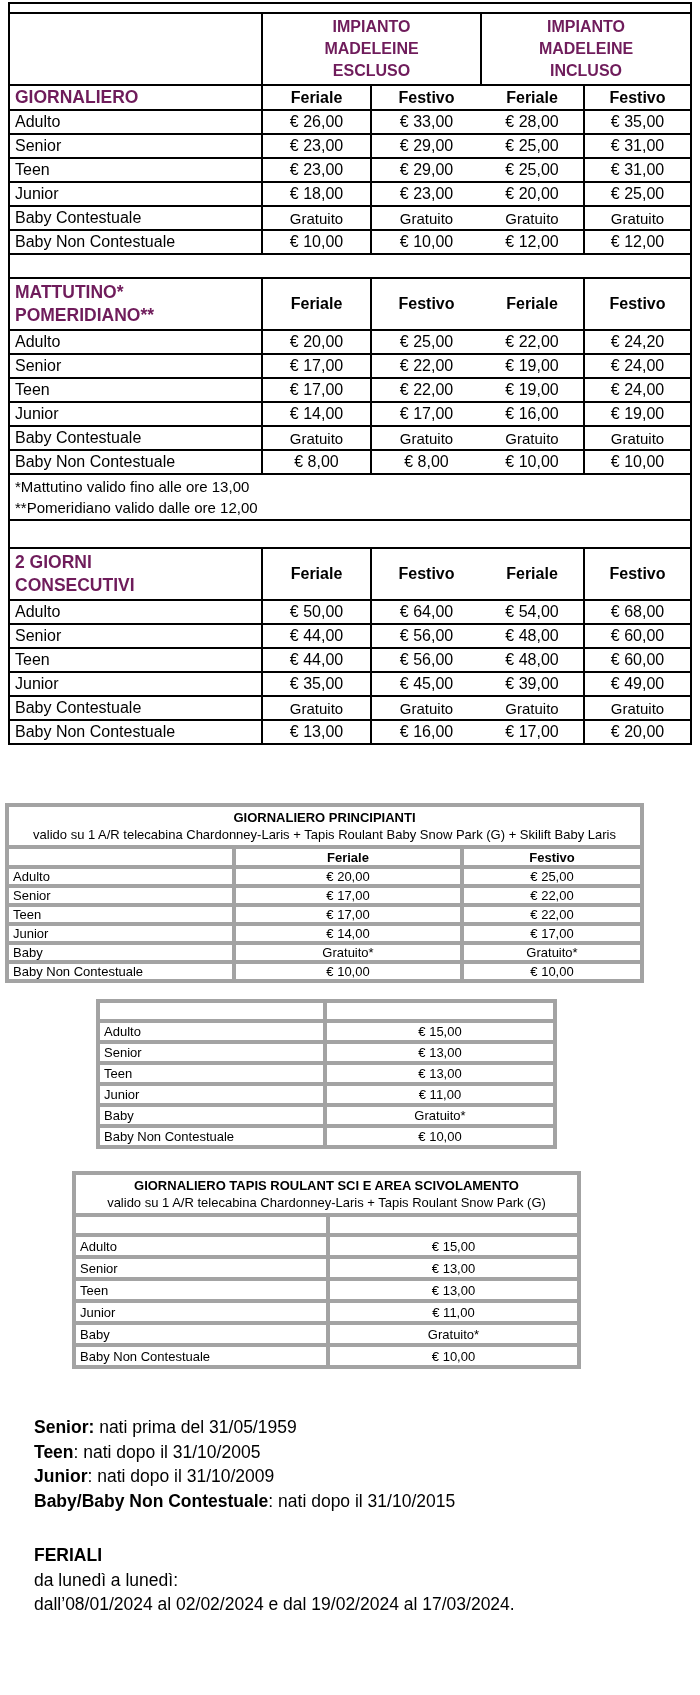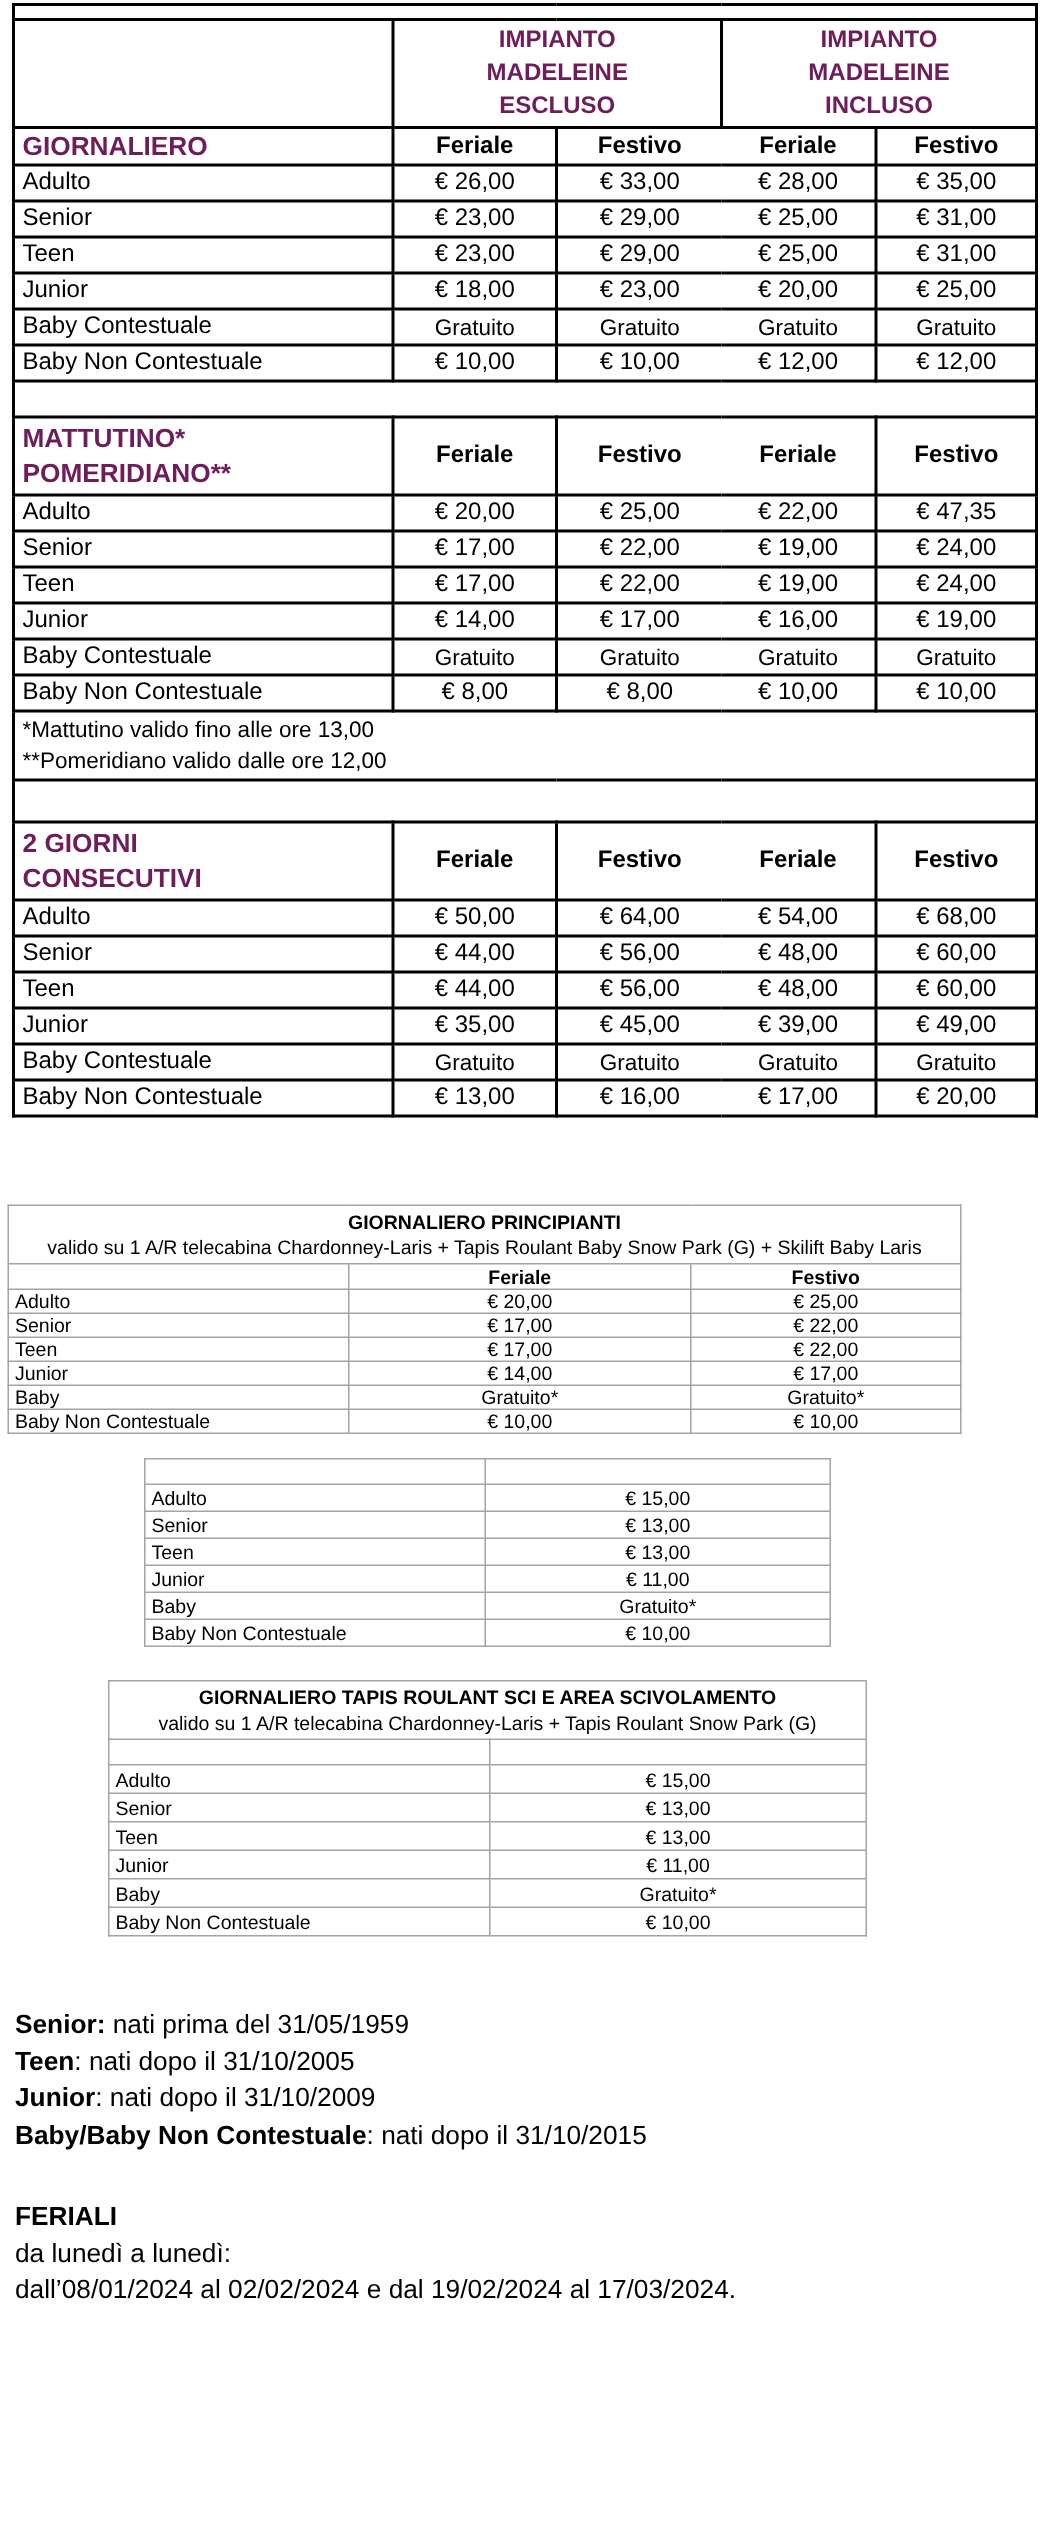--- a/index.html
+++ b/index.html
@@ -20,36 +20,36 @@
   tr.rHead2 td { height:50px; }
   .secTitle { color:var(--accent); font-weight:bold; font-size:17.5px; line-height:23px; }
   .colHead { font-weight:bold; font-size:17.5px; text-align:center; }
   tr.rNote td { height:44px; vertical-align:middle; }
   .noteLine { font-size:15px; line-height:21px; text-align:left; }
   tr.rSep td { height:22px; }
   tr.rSep2 td { height:26px; }
 
   
   table.small { border-collapse:collapse; table-layout:fixed; border:1px solid #333; }
-  table.small td { border:1px solid #a3a3a3; padding:0 4px; font-size:13px; height:15px; overflow:hidden;margin-top:16px; }
+  table.small td { border:4px solid #a3a3a3; padding:0 4px; font-size:13px; height:15px; overflow:hidden;margin-top:16px; }
   table.small td.lbl { text-align:left; }
   table.small td.val { text-align:center; }
   table.small td.ttl { text-align:center; height:36px; padding:1px 2px; }
   .ttl .b { font-weight:bold; font-size:13px; line-height:17px; }
   .ttl .s { font-size:13px; line-height:17px; }
   table.t4 { width:635px; margin:58px 0 0 5px; }
   table.t5 { width:457px; margin:16px 0 0 96px; }
   table.t5 td { height:17px; }
   table.t6 { width:505px; margin:22px 0 0 72px; }
   table.t6 td { height:18px; }
   table.small tr.hrow td { height:16px; font-weight:bold; text-align:center; }
 
   
   .footer { margin:46px 0 0 10px; font-size:17.5px; line-height:24.5px; }
-  .footer .block { margin-top:30px; }
+  .footer .block { margin-top:30px;margin-left:24px; }
   .footer .bold { font-weight:bold; }
   .def b { font-weight:bold; }
 </style>
 </head>
 <body>
 
 <table class="main">
   <colgroup>
     <col style="width:253px">
       <col style="width:109px">
@@ -155,21 +155,21 @@
       <td class="colHead">Festivo</td>
     </tr>
   </tbody>
   <tbody class="data">
 
       <tr class="grid">
         <td class="lbl">Adulto</td>
         <td class="val">€ 20,00</td>
         <td class="val">€ 25,00</td>
         <td class="val">€ 22,00</td>
-        <td class="val">€ 47,35</td>
+        <td class="val">€ 24,20</td>
       </tr>
 
       <tr class="grid">
         <td class="lbl">Senior</td>
         <td class="val">€ 17,00</td>
         <td class="val">€ 22,00</td>
         <td class="val">€ 19,00</td>
         <td class="val">€ 24,00</td>
       </tr>
 

